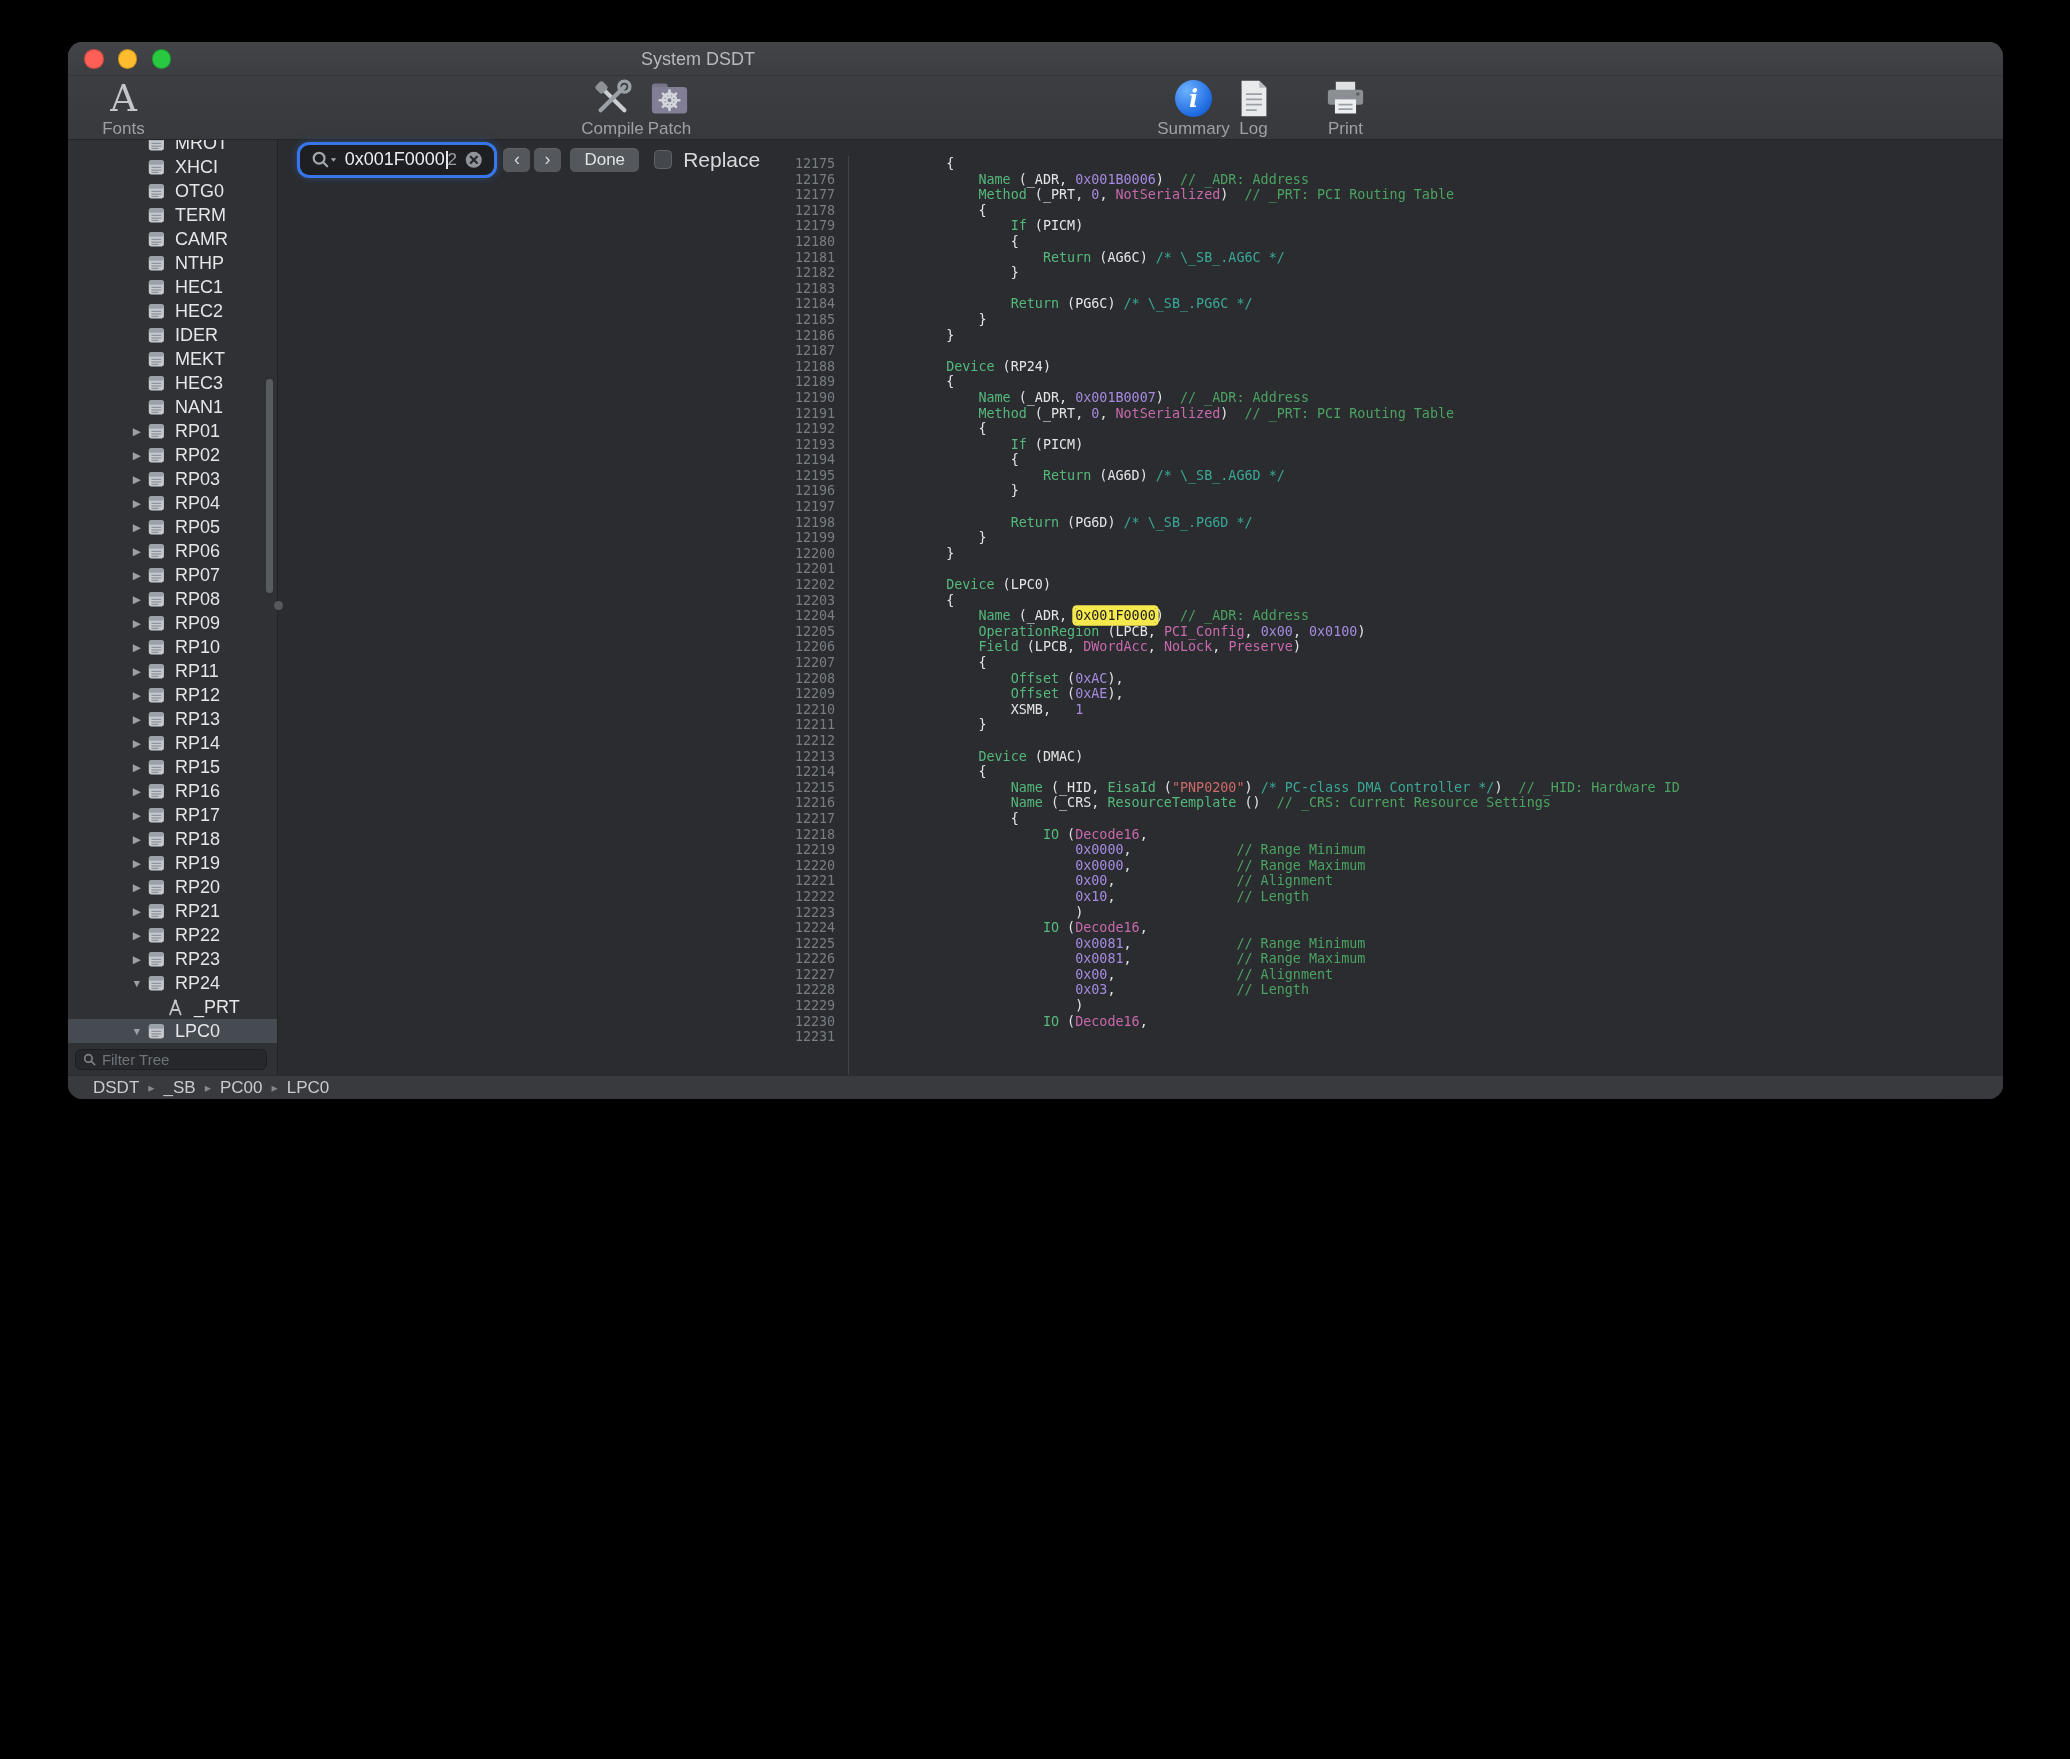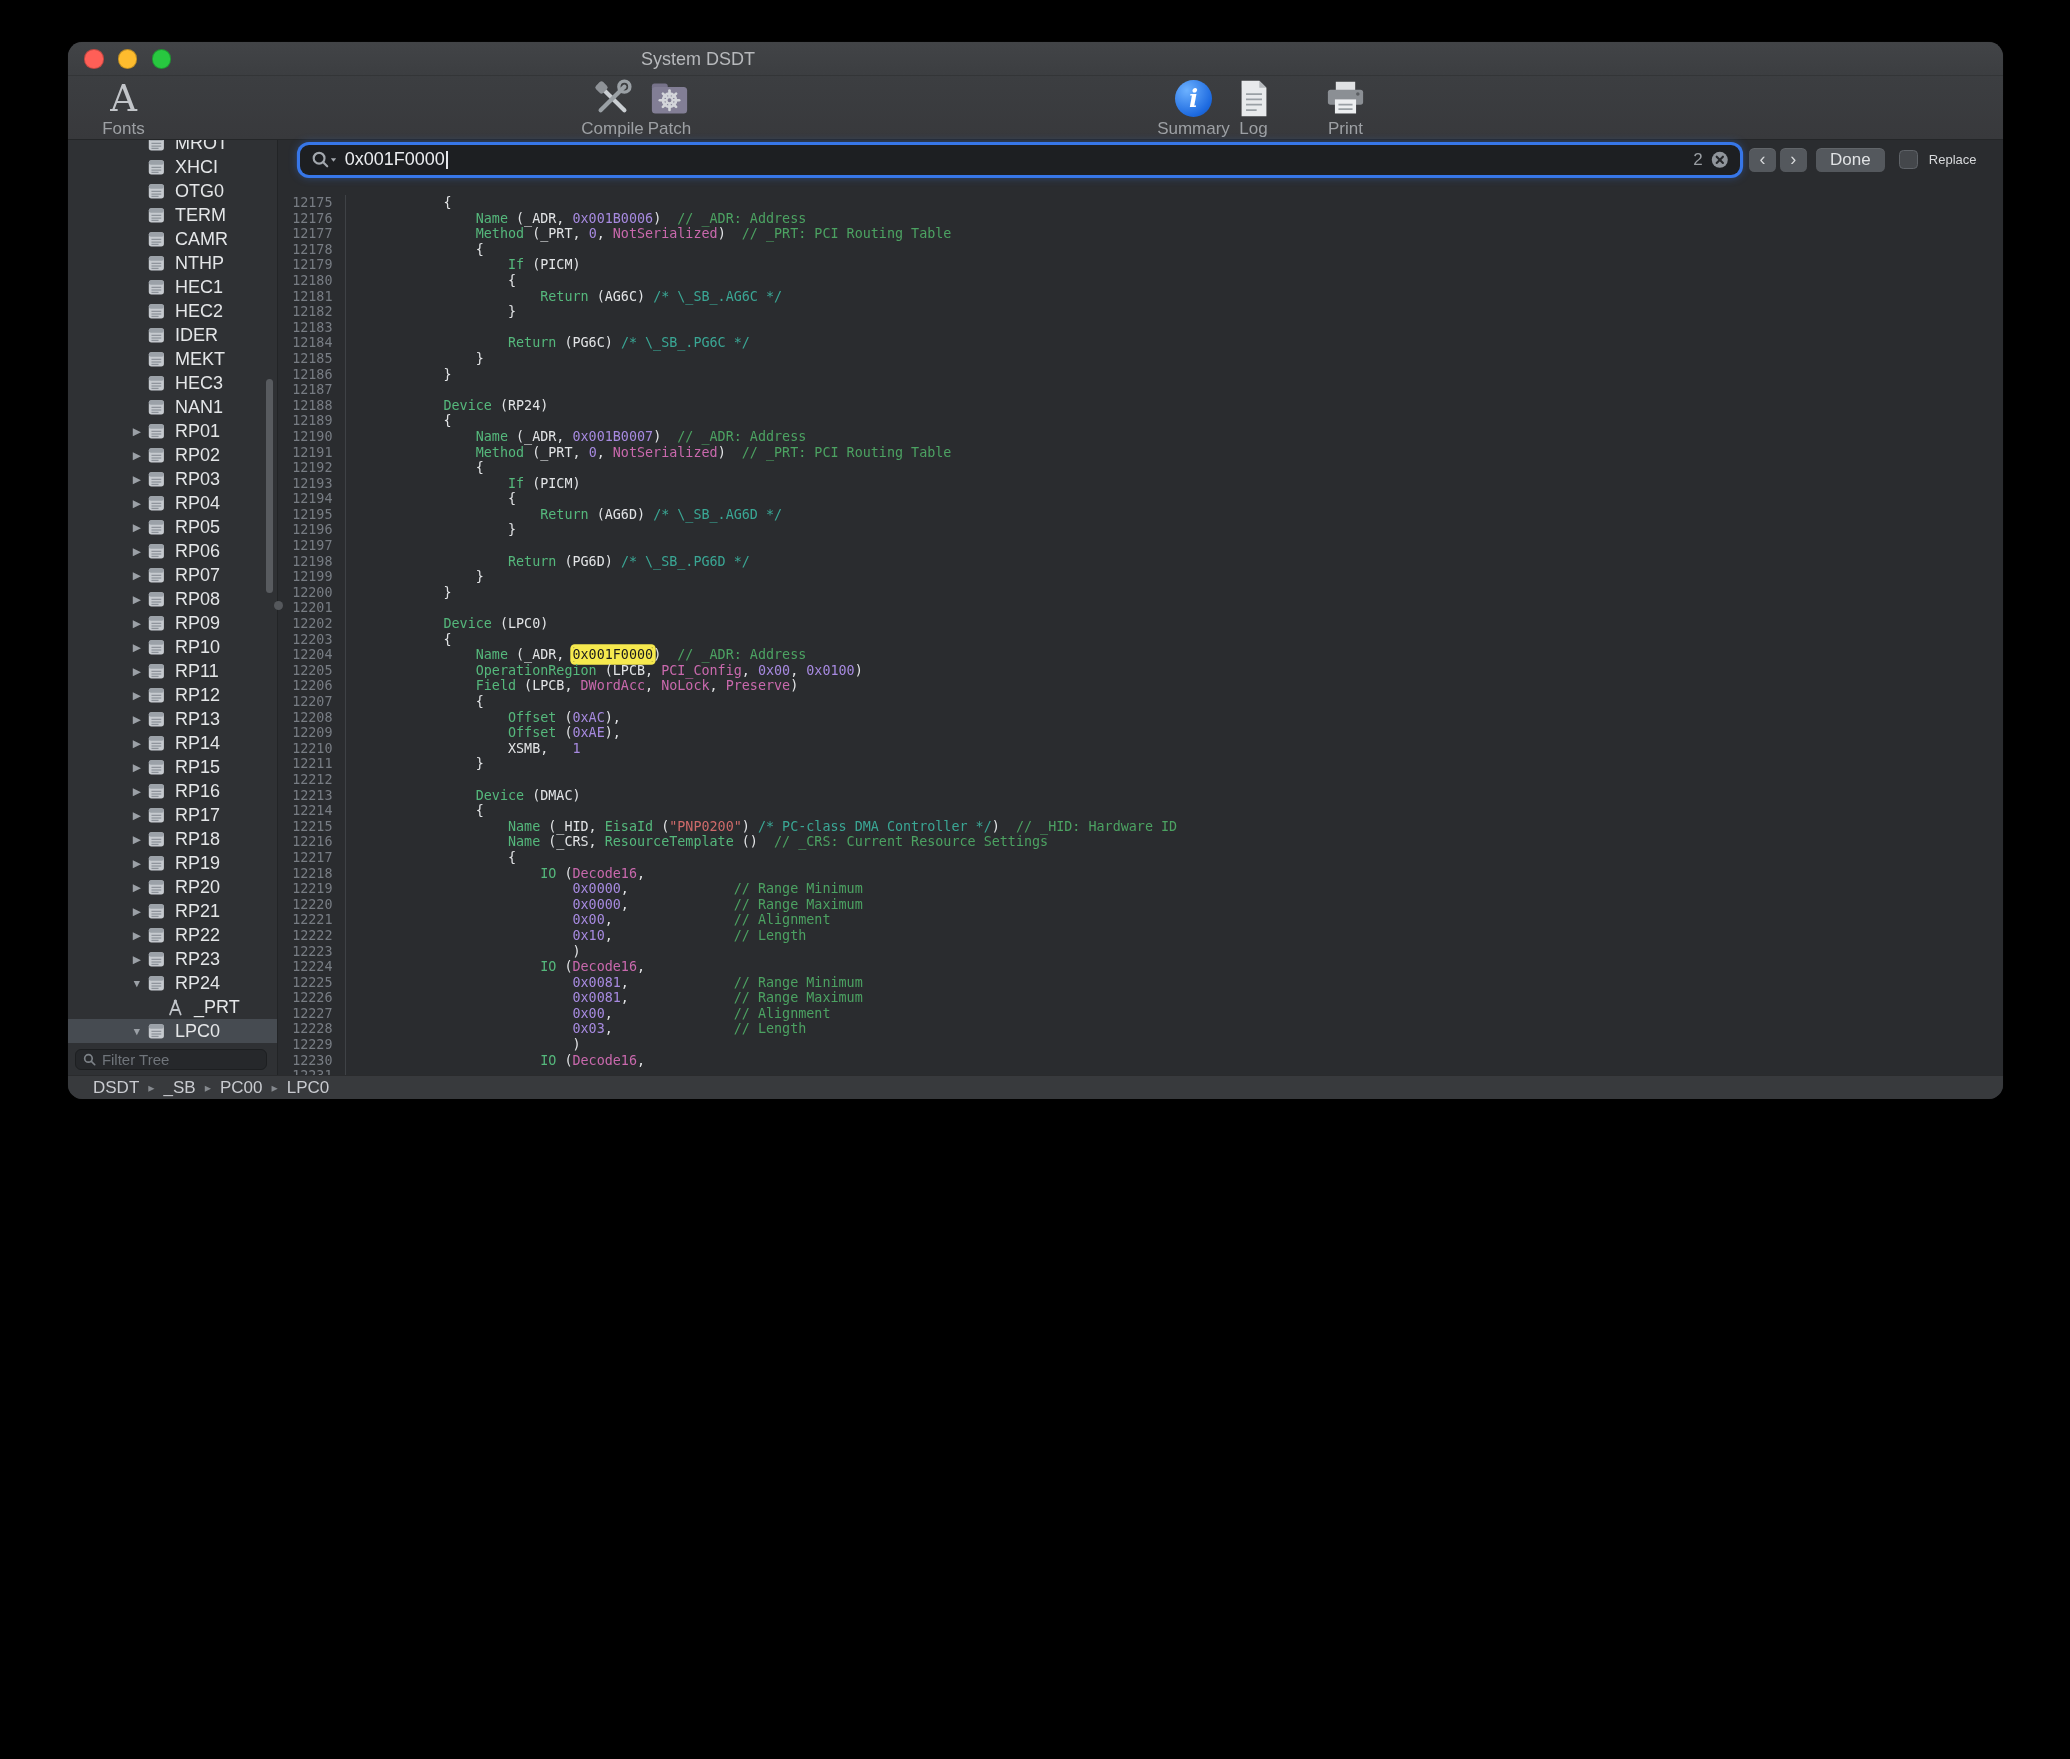--- a/index.html
+++ b/index.html
@@ -61,39 +61,39 @@
   .disclosure{width:19.6px;font-size:10.7px;color:#9ba0a6;text-align:center;flex:none}
   .tree-icon{flex:none;margin-right:9.8px;display:flex}
   .tree-label{font-size:18px;color:#e4e6e8}
   .sb-scrollbar{position:absolute;left:198px;top:239px;width:7.1px;height:214px;border-radius:3.6px;
     background:#7a7e84;opacity:.55}
   .filter{position:absolute;left:7.1px;bottom:5.3px;width:192px;height:20.5px;border-radius:6px;
     background:#26282b;border:0.9px solid #1d1f21;display:flex;align-items:center;padding:0 7.1px;gap:5.3px}
   .filter-ph{font-size:15px;color:#6f747a}
 
   
-  .editor{flex:1;background:#2a2c2f;display:flex;flex-direction:column;min-width:0}
+  .editor{flex:1;background:#2a2c2f;display:flex;flex-direction:row;min-width:0}
 
   
   .searchrow{flex:none;height:39px;display:flex;align-items:center;padding:0 12.5px 0 22px;gap:9px}
   .sfield{flex:1;height:30px;background:#1d1f22;border-radius:9px;
     box-shadow:0 0 0 3.1px rgba(56,125,248,.9),0 0 8px 2.7px rgba(56,125,248,.35);
     display:flex;align-items:center;padding:0 10.7px 0 10.7px;min-width:0}
   .sval{font-size:18px;color:#eceef0;margin-left:7.1px;white-space:nowrap}
   .caret{width:1.8px;height:18px;background:#e5e7ea;margin-left:0.9px}
   .scount{margin-left:auto;font-size:17px;color:#9a9ea3;padding-right:7.1px}
   .sclear{display:flex;flex:none}
   .navbtn{width:27px;height:24px;border-radius:5.3px;background:#54585d;
     color:#d7d9db;font-size:18px;display:flex;align-items:center;justify-content:center;
     box-shadow:inset 0 0.9px 0 rgba(255,255,255,.08)}
   .navbtn+.navbtn{margin-left:-5.3px}
   .donebtn{height:24px;padding:0 14.3px;border-radius:5.3px;background:#54585d;color:#e0e2e4;
     font-size:17px;display:flex;align-items:center;box-shadow:inset 0 0.9px 0 rgba(255,255,255,.08)}
   .cbx{width:18.7px;height:18.7px;border-radius:4.5px;background:#44474b;border:0.9px solid #5f6368;flex:none;margin-left:5.3px}
-  .cbx-label{font-size:13px;color:#d7d9db;margin-left:1.8px;margin-right:14px;white-space:nowrap}
+  .cbx-label{font-size:21px;color:#d7d9db;margin-left:1.8px;margin-right:8px;white-space:nowrap}
 
   
   .codewrap{flex:1;display:flex;overflow:hidden;padding-top:16px;position:relative}
   .gutter{flex:none;width:68px;border-right:0.9px solid #3f4246;
     font-family:"DejaVu Sans Mono",monospace;font-size:13.4px;color:#787d84;text-align:right;
     padding-right:12.5px}
   .gutter-num{height:15.6px;line-height:15.6px}
   .codelines{flex:1;overflow:hidden;padding-left:33px;
     font-family:"DejaVu Sans Mono",monospace;font-size:13.4px;color:var(--plain)}
   .code-line{height:15.6px;line-height:15.6px;white-space:pre}

